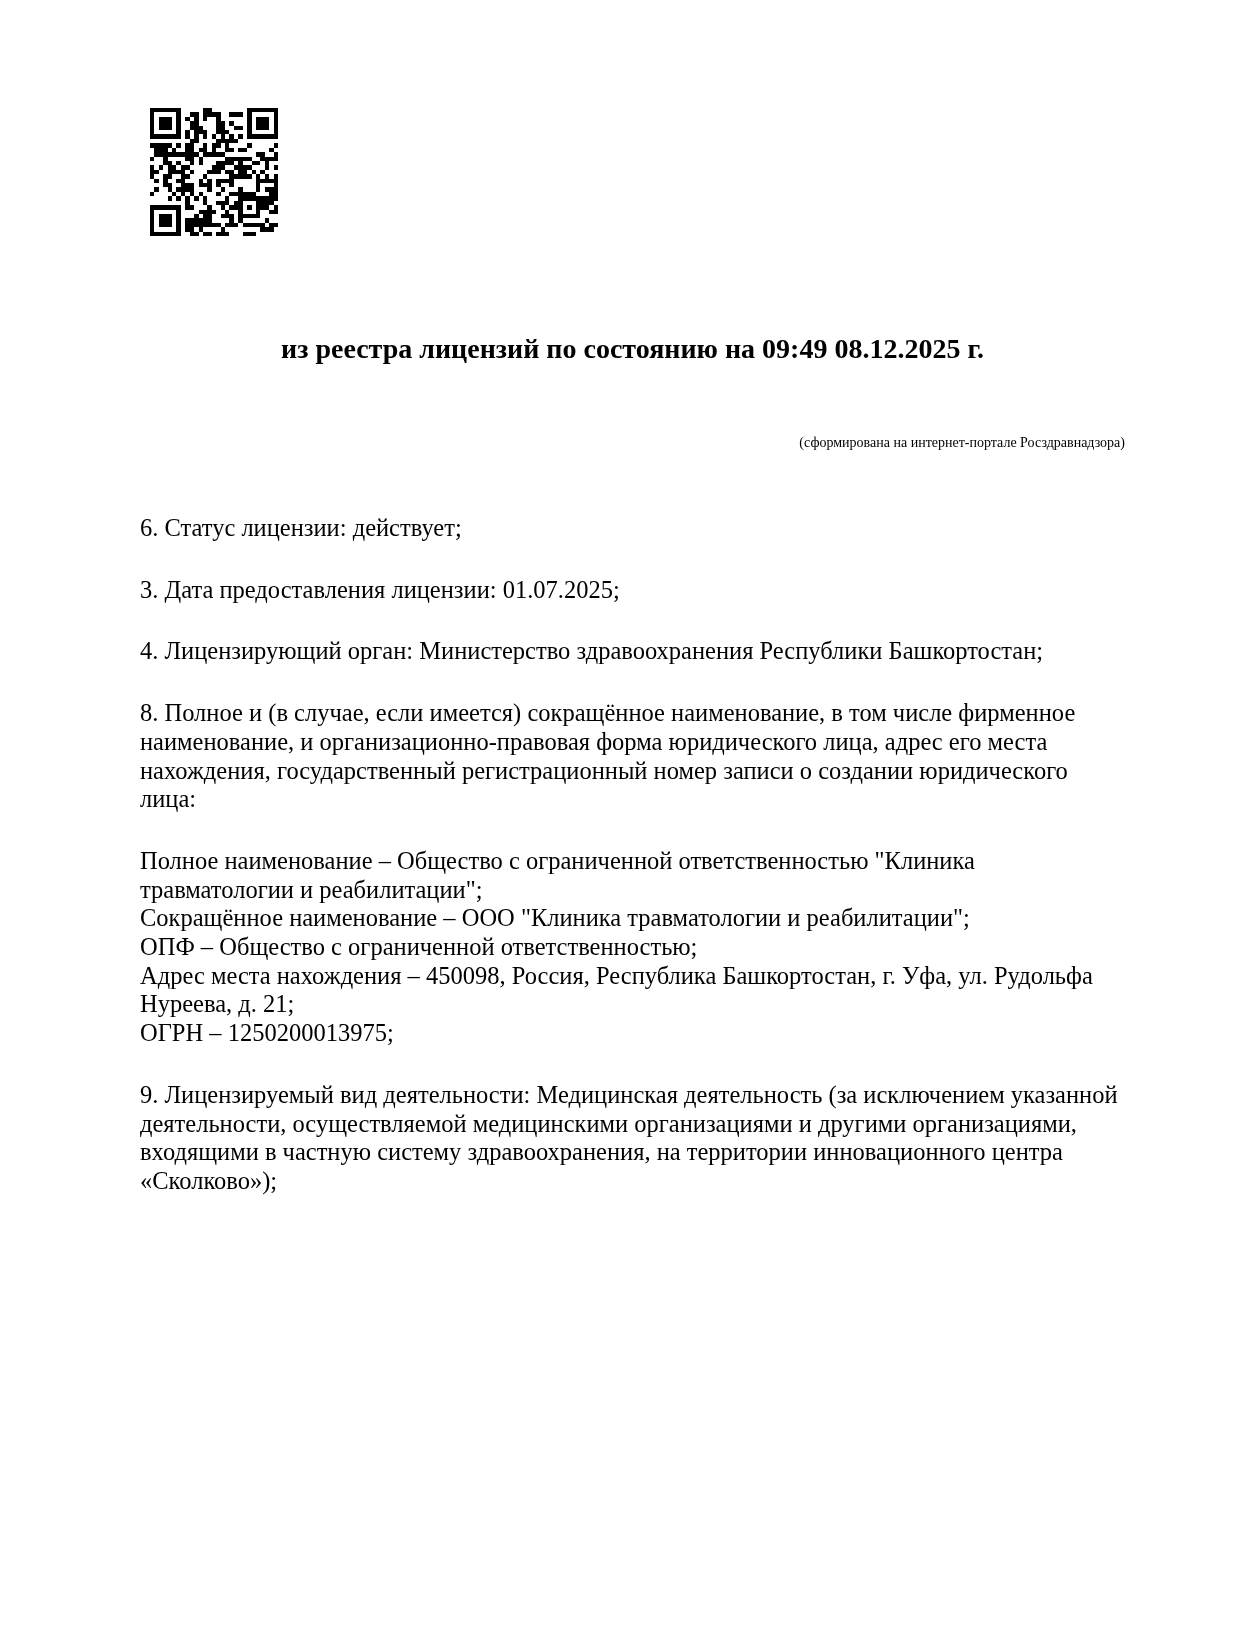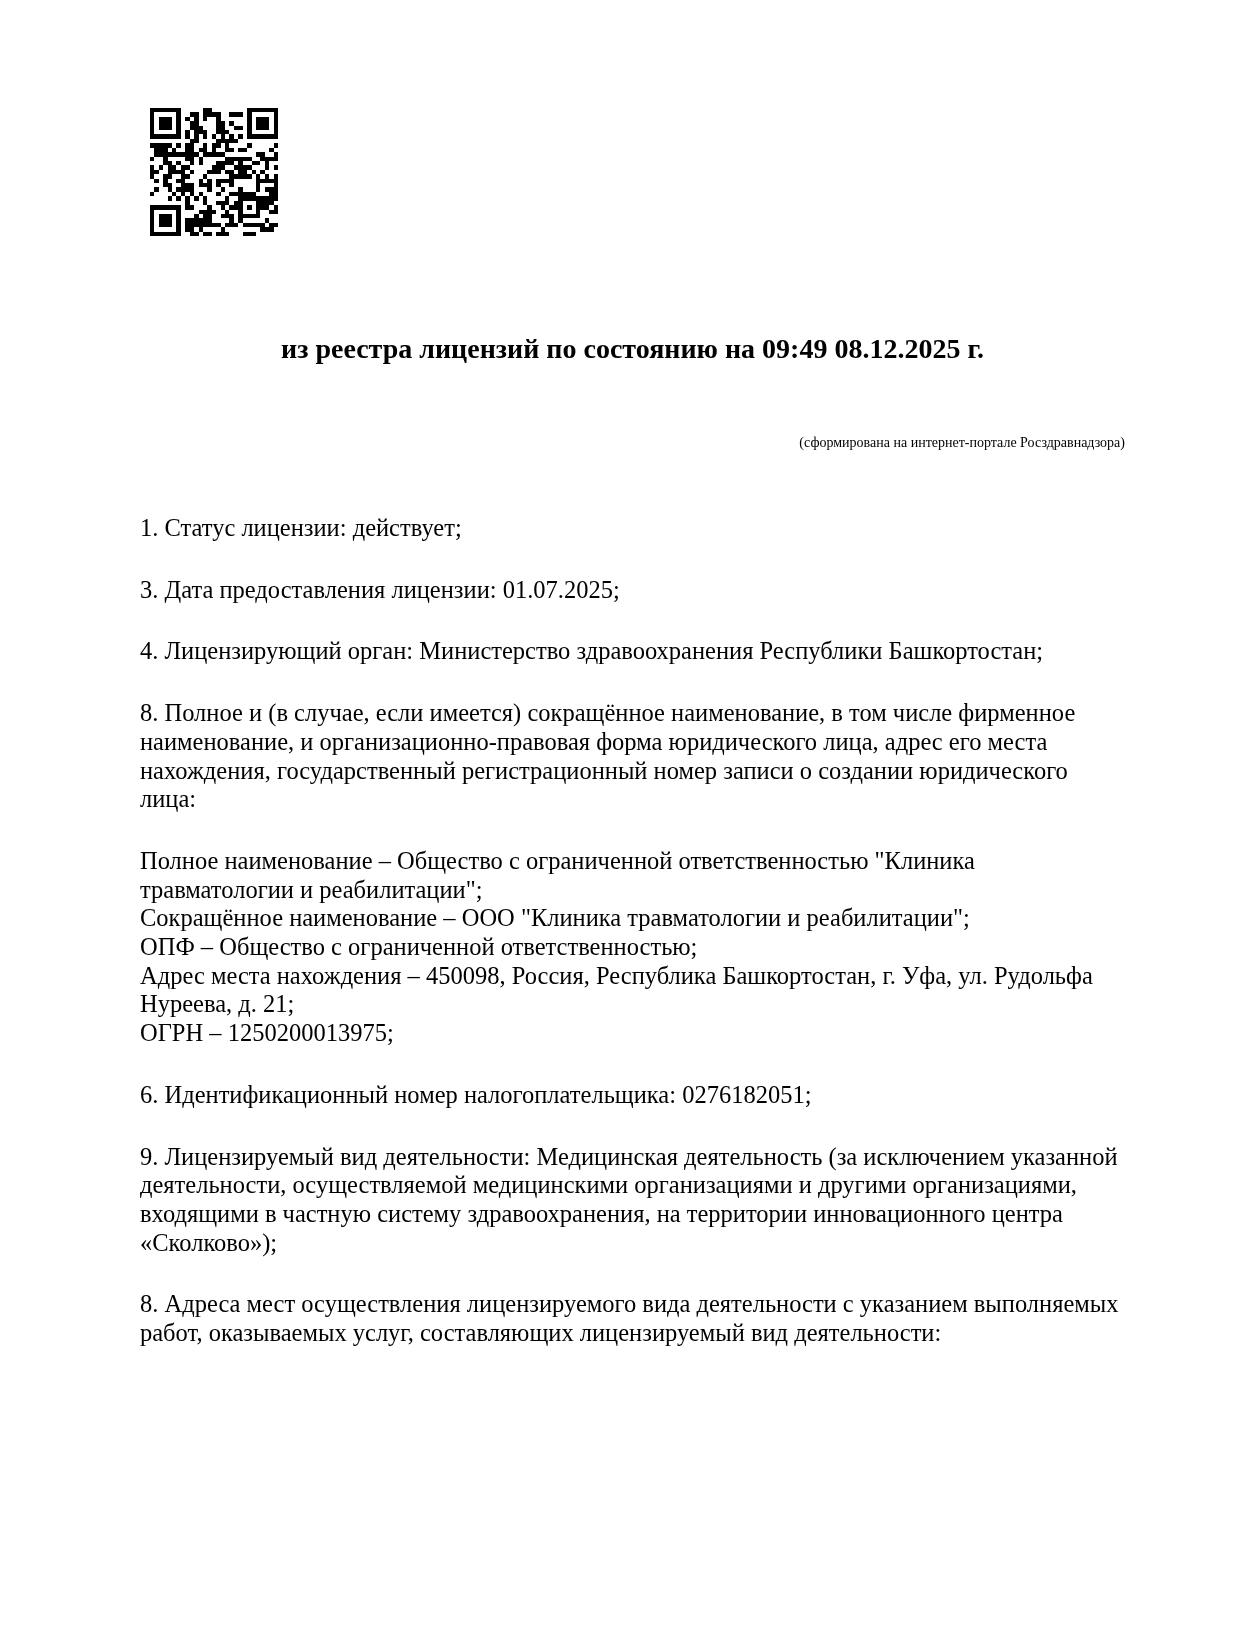--- a/index.html
+++ b/index.html
@@ -495,27 +495,25 @@
       </svg>
     </div>
 
   <div class="title-block">
     <div>из реестра лицензий по состоянию на 09:49 08.12.2025 г.</div>
   </div>
 
   <div class="subtitle">(сформирована на интернет-портале Росздравнадзора)</div>
 
   <div class="body-block">
-    <p>1. Статус лицензии: действует;</p>
+    <p>6. Статус лицензии: действует;</p>
     <p>3. Дата предоставления лицензии: 01.07.2025;</p>
     <p>4. Лицензирующий орган: Министерство здравоохранения Республики Башкортостан;</p>
     <p>8. Полное и (в случае, если имеется) сокращённое наименование, в том числе фирменное наименование, и организационно-правовая форма юридического лица, адрес его места нахождения, государственный регистрационный номер записи о создании юридического лица:</p>
     <p class="multiline">Полное наименование – Общество с ограниченной ответственностью "Клиника травматологии и реабилитации";
 Сокращённое наименование – ООО "Клиника травматологии и реабилитации";
 ОПФ – Общество с ограниченной ответственностью;
 Адрес места нахождения – 450098, Россия, Республика Башкортостан, г. Уфа, ул. Рудольфа Нуреева, д. 21;
 ОГРН – 1250200013975;</p>
-    <p>6. Идентификационный номер налогоплательщика: 0276182051;</p>
     <p>9. Лицензируемый вид деятельности: Медицинская деятельность (за исключением указанной деятельности, осуществляемой медицинскими организациями и другими организациями, входящими в частную систему здравоохранения, на территории инновационного центра «Сколково»);</p>
-    <p>8. Адреса мест осуществления лицензируемого вида деятельности с указанием выполняемых работ, оказываемых услуг, составляющих лицензируемый вид деятельности:</p>
   </div>
 
 </div>
 
 </body></html>

